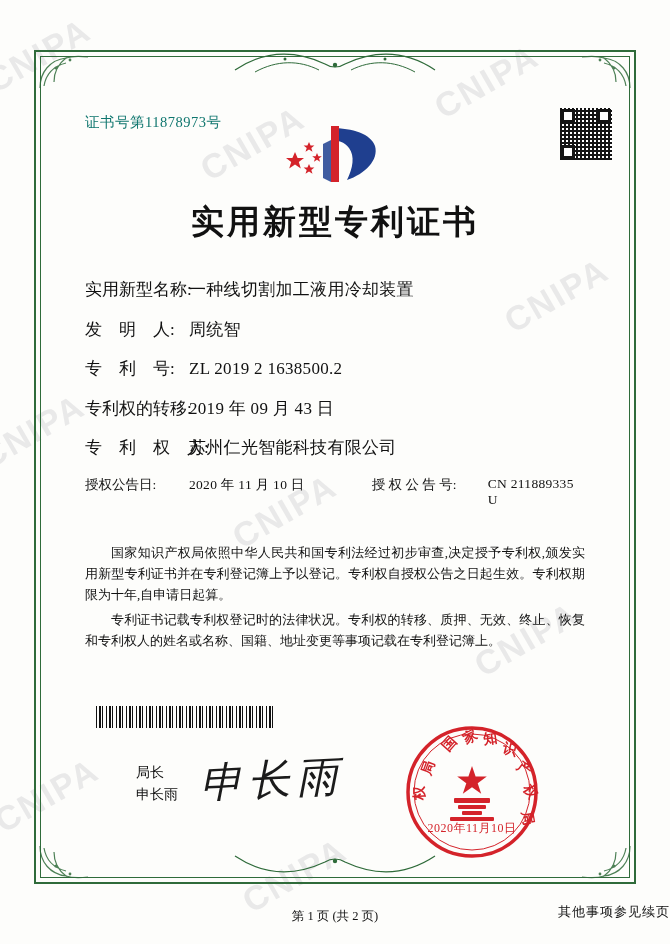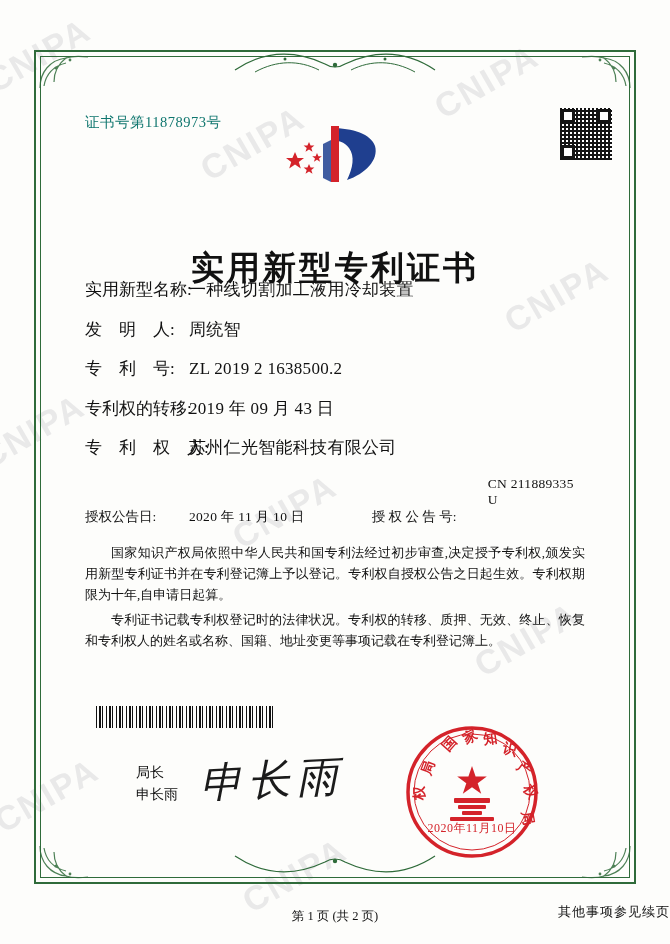--- a/index.html
+++ b/index.html
@@ -143,21 +143,20 @@
     position: absolute;
     left: 0;
     right: 0;
     top: 200px;
     text-align: center;
     font-size: 33px;
     font-weight: bold;
     letter-spacing: 3px;
     color: #111;
     font-family: "Liberation Serif", serif;
-    margin-top: 46px;
   }
 
   
   .fields {
     position: absolute;
     left: 85px;
     top: 278px;
     width: 500px;
   }
   .frow {
@@ -173,21 +172,21 @@
     letter-spacing: 0px;
     white-space: nowrap;
   }
   .fvalue {
     flex: 1;
     letter-spacing: .3px;
   }
   .frow-dual { display: flex; align-items: baseline; font-size: 13.5px; }
   .dual-left { width: 290px; display: flex; justify-content: flex-end; }
   .dual-right { display: flex; }
-  .dual-right .flabel { width: 116px; flex: 0 0 116px; margin-top: 32px; }
+  .dual-right .flabel { width: 116px; flex: 0 0 116px; }
 
   
   .paragraphs {
     position: absolute;
     left: 85px;
     top: 542px;
     width: 500px;
     font-size: 13px;
     line-height: 21px;
     color: #111;

